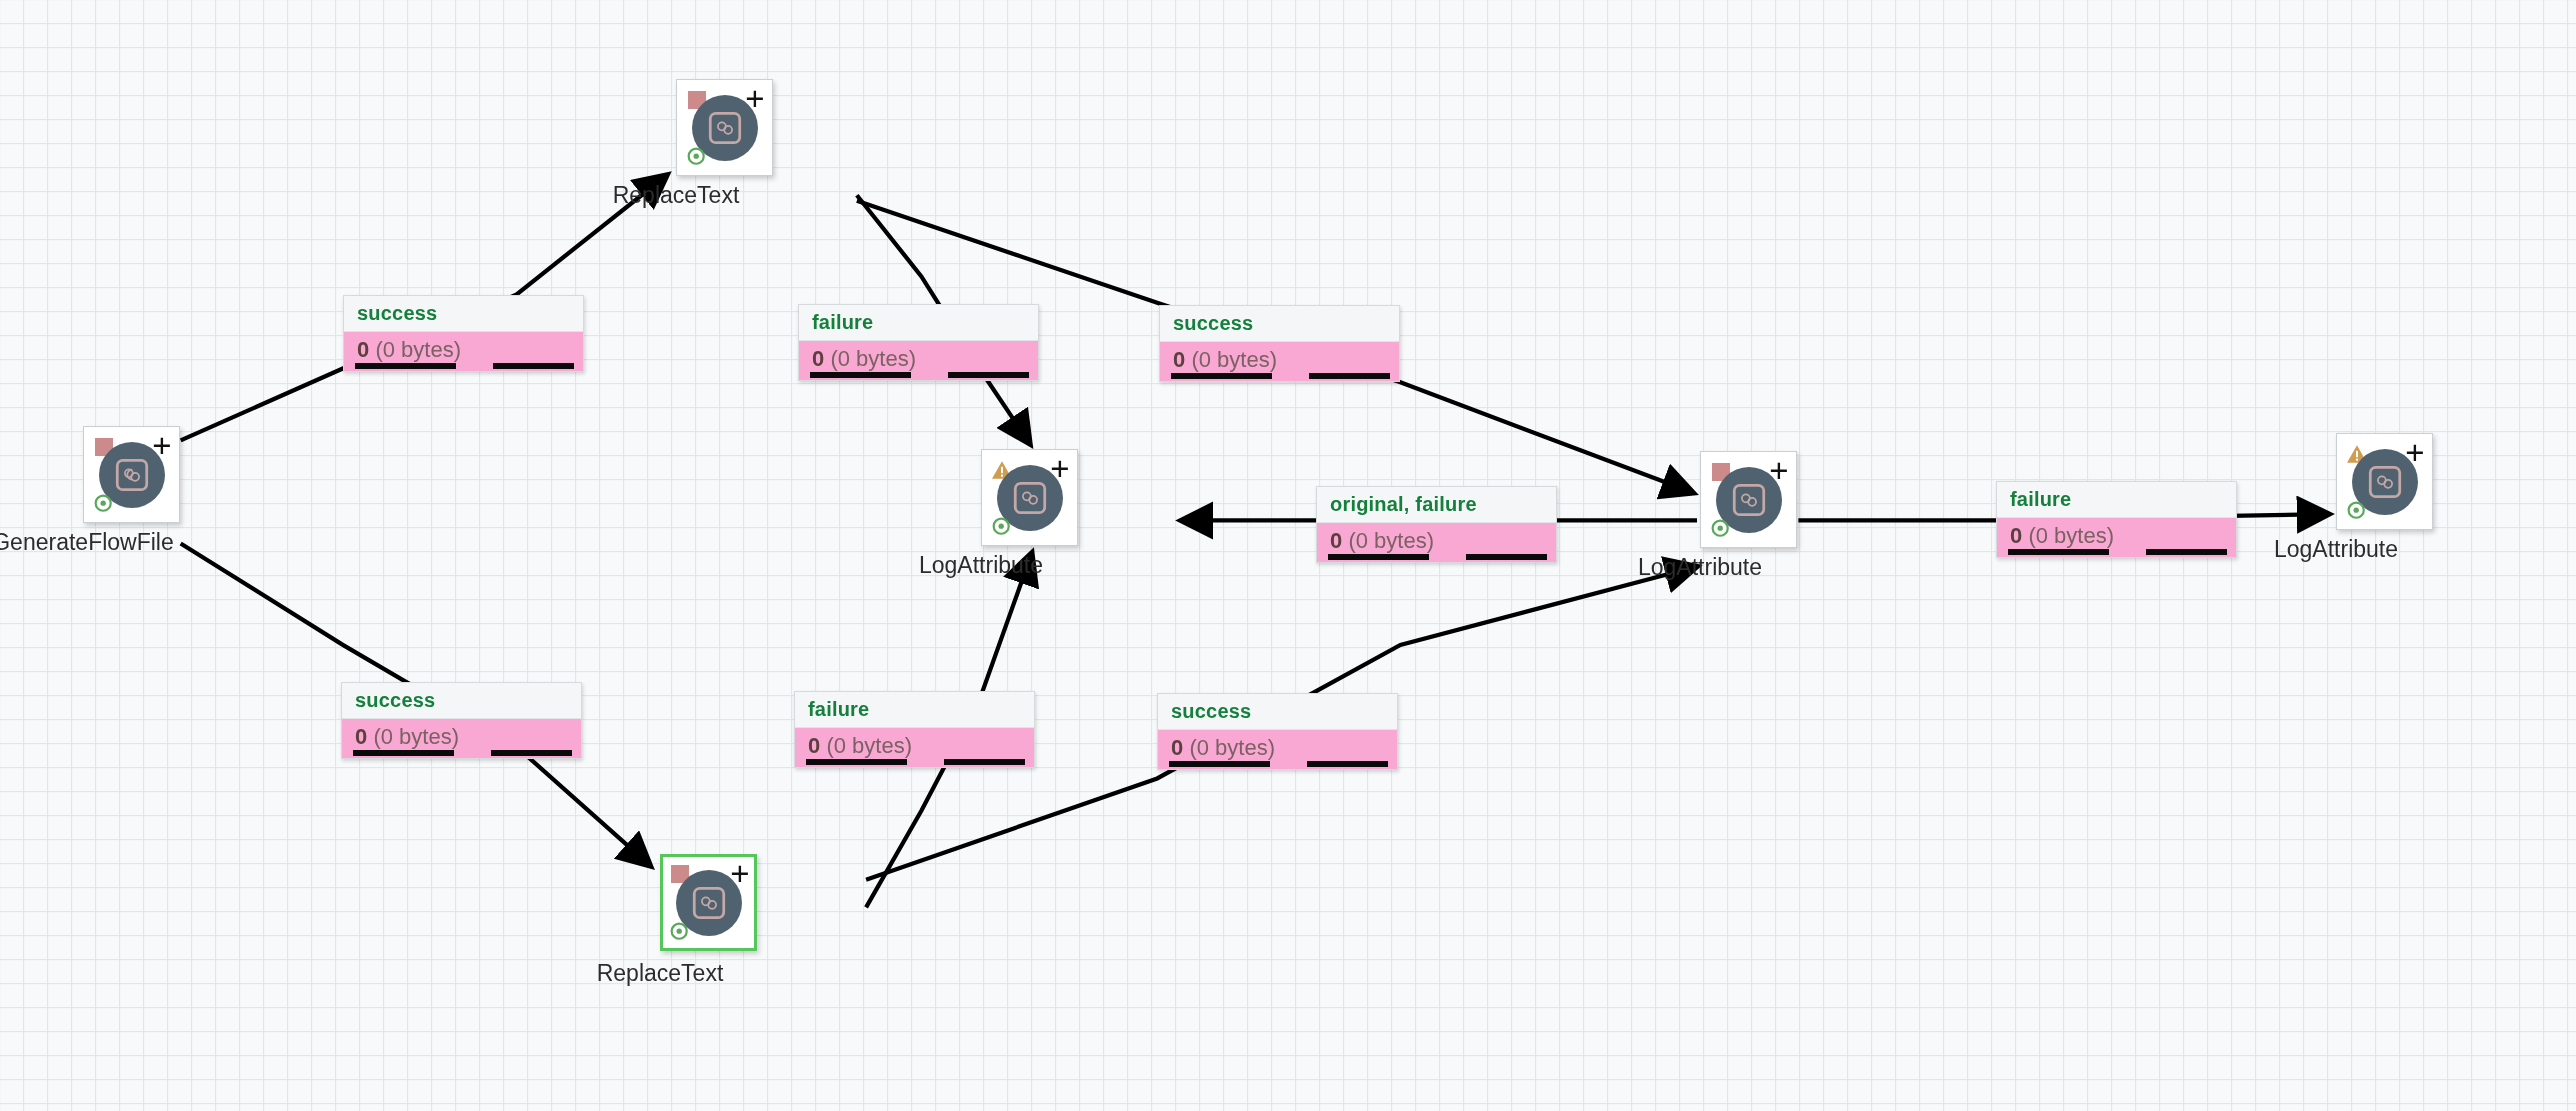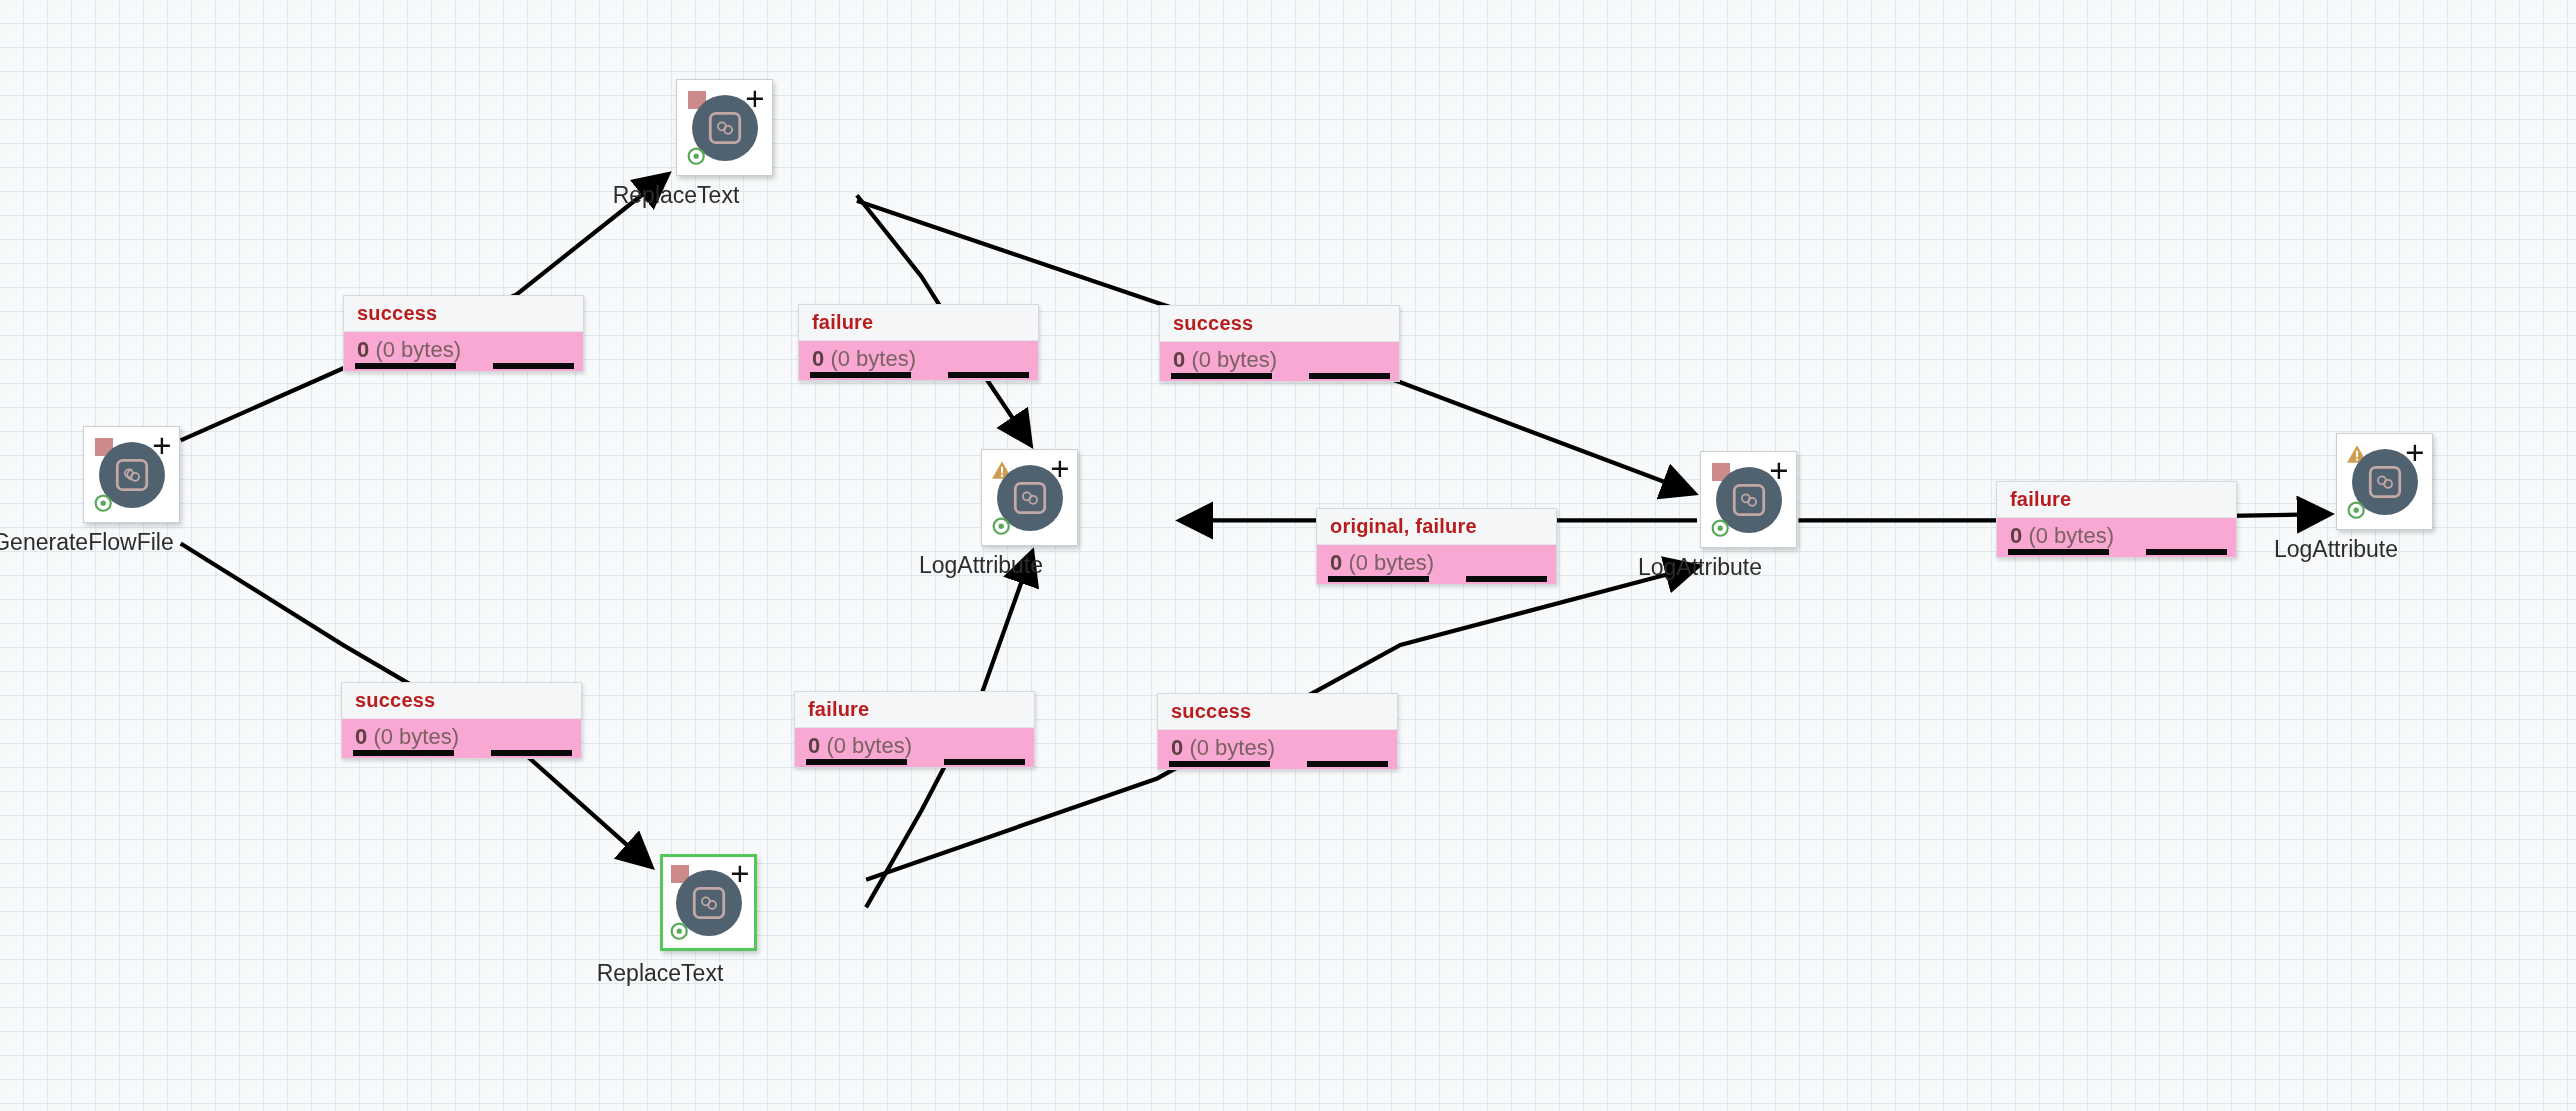--- a/index.html
+++ b/index.html
@@ -80,21 +80,21 @@
     width:241px;
     background:#ffffff;
     border:0.9px solid #d6dadd;
     box-shadow:0.9px 1.8px 3.7px rgba(0,0,0,0.16);
     box-sizing:border-box;
   }
   .conn-head{
     background:#f5f6f7;
     border-bottom:0.9px solid #e2e5e7;
     padding:5.5px 13px 6.4px 13px;
-    font-size:20px;font-weight:bold;color:#b91c1c;
+    font-size:20px;font-weight:bold;color:#15803d;
     font-family:"Liberation Sans",sans-serif;
     white-space:nowrap;
     letter-spacing:0.2px;
   }
   .conn-body{
     position:relative;
     background:#f9a8d4;
     padding:5.5px 13px 14.7px 13px;
     height:39px;
     box-sizing:border-box;
@@ -285,21 +285,21 @@
     <div class="conn-body">
       <div class="conn-count">
         <b>0</b>
         <span class="sz">(0 bytes)</span>
       </div>
       <div class="bar bar-l"></div>
       <div class="bar bar-r"></div>
     </div>
   </div>
 
-  <div class="conn" style="left:1316px;top:508px;">
+  <div class="conn" style="left:1316px;top:486px;">
     <div class="conn-head">original, failure</div>
     <div class="conn-body">
       <div class="conn-count">
         <b>0</b>
         <span class="sz">(0 bytes)</span>
       </div>
       <div class="bar bar-l"></div>
       <div class="bar bar-r"></div>
     </div>
   </div>

